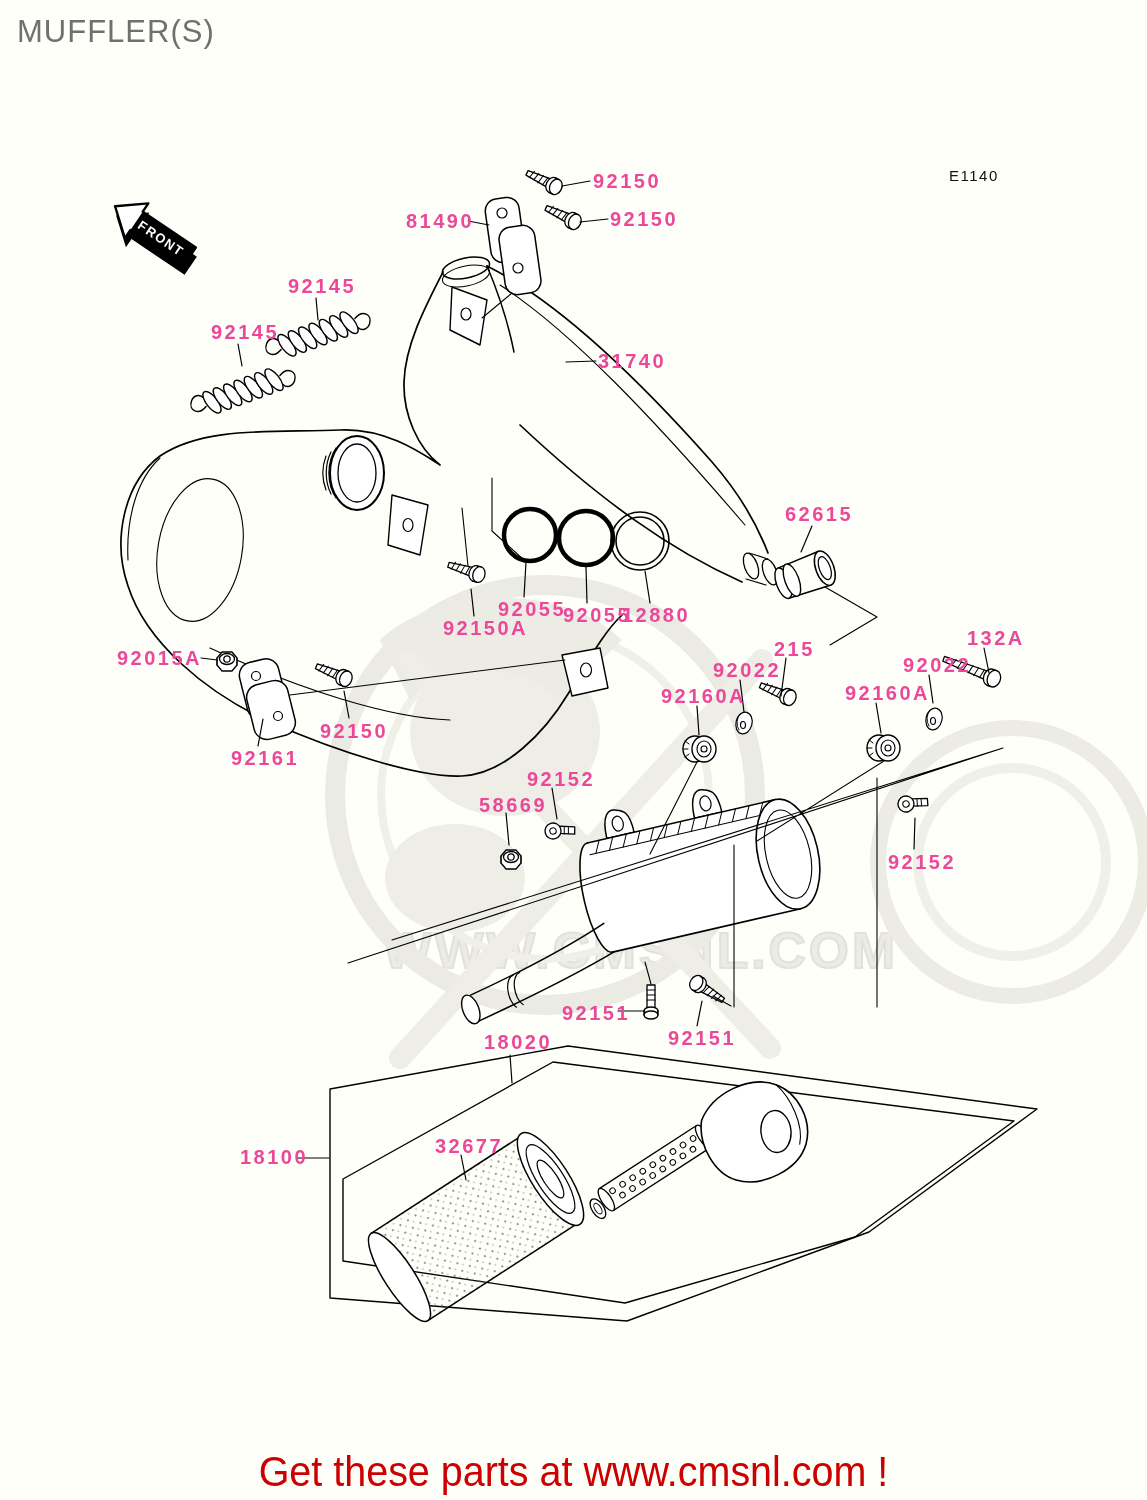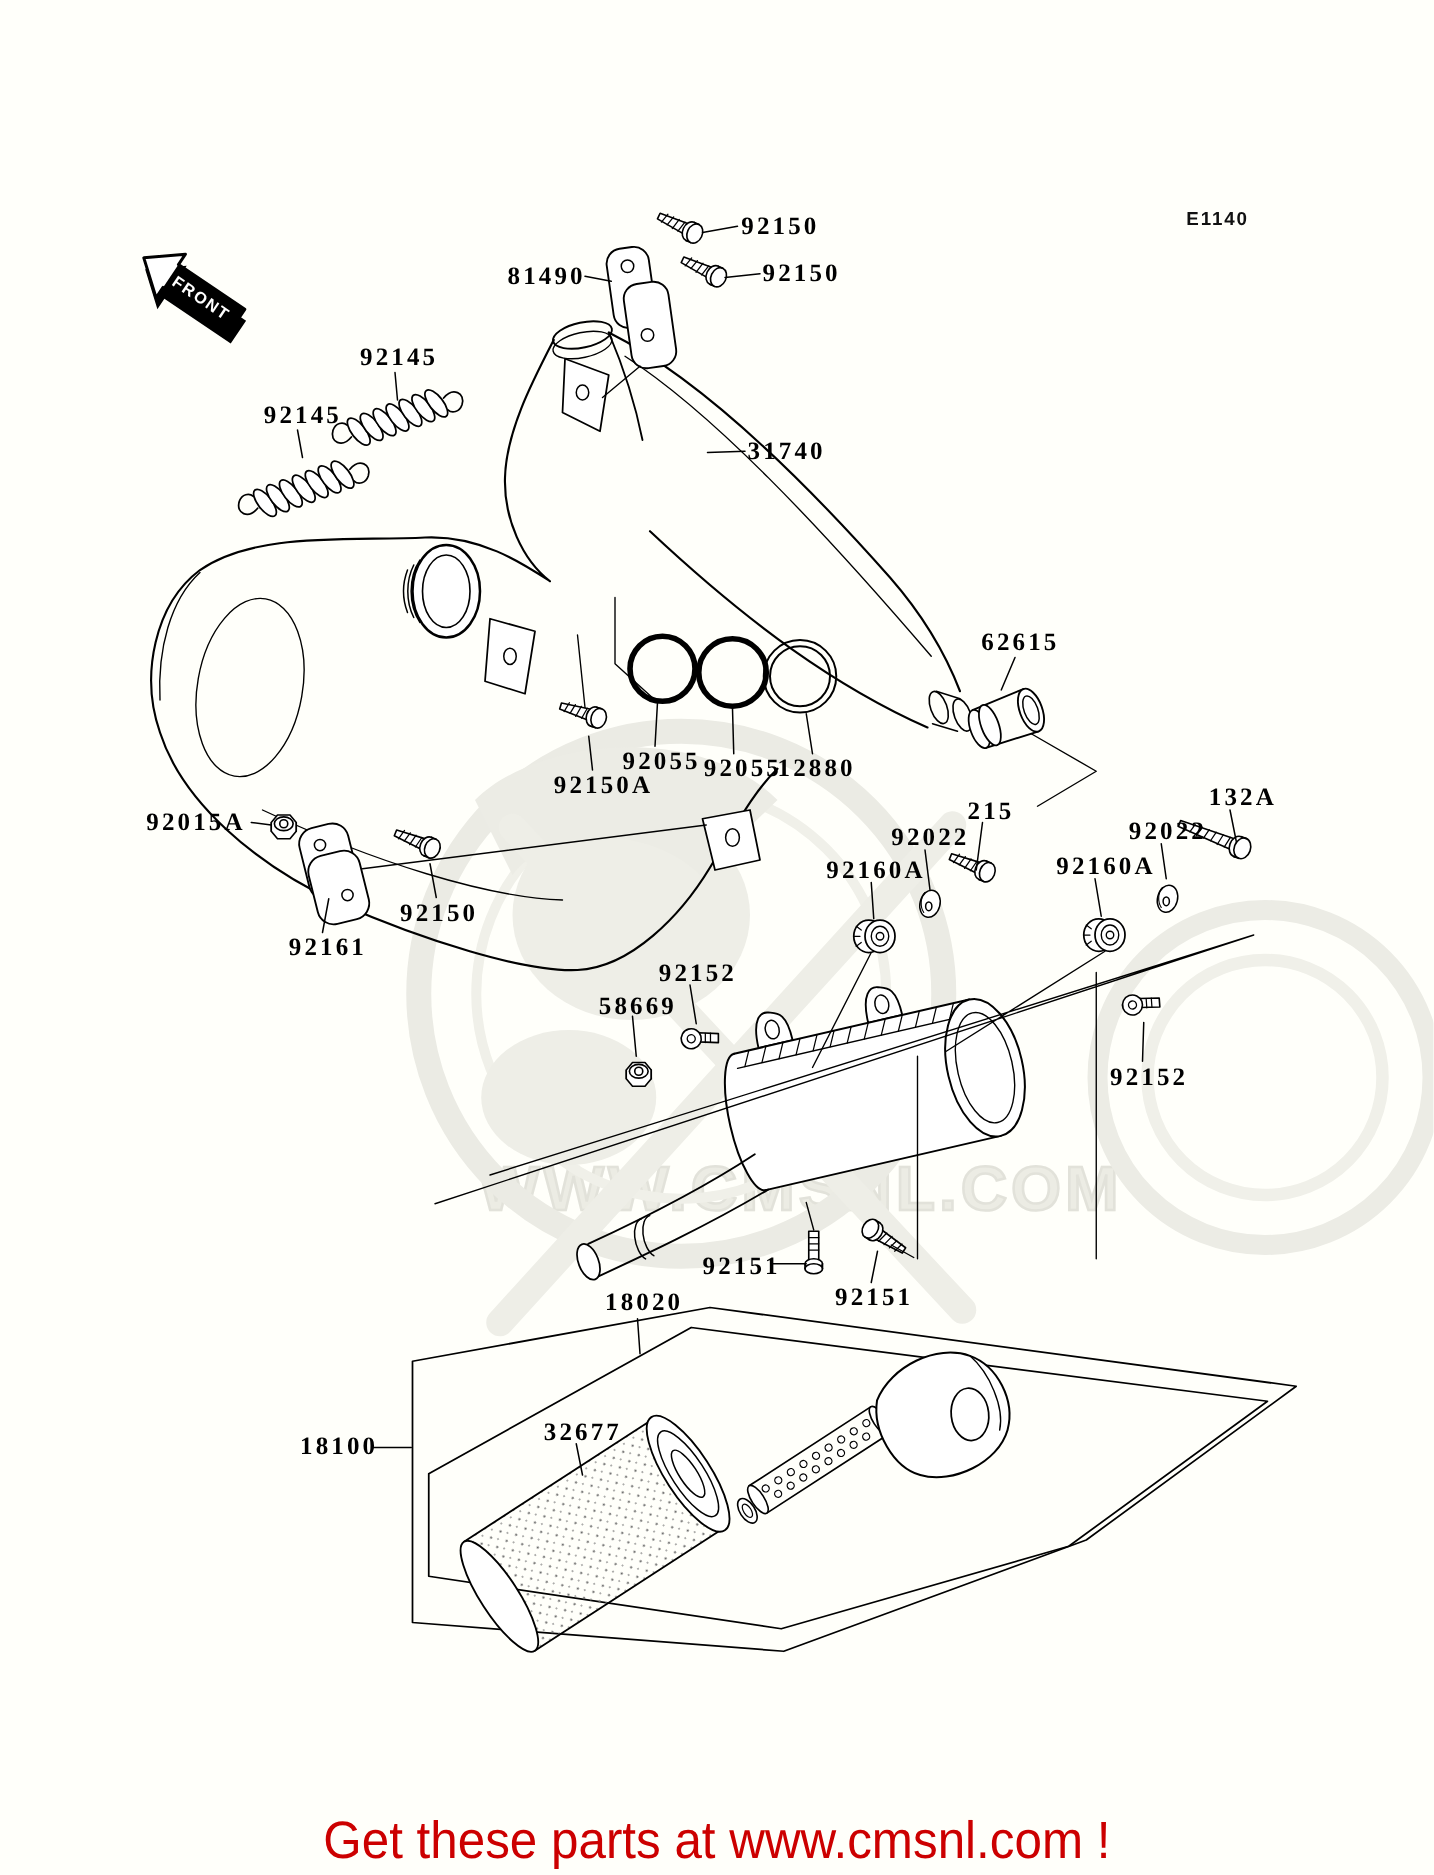--- a/index.html
+++ b/index.html
@@ -1,35 +1,36 @@
 <!DOCTYPE html>
 <html><head>
 <meta charset="utf-8">
 <style>
   html,body{margin:0;padding:0;background:#fffffa;}
   .page{position:relative;width:1147px;height:1500px;background:#fffffa;overflow:hidden;
         font-family:"Liberation Sans",sans-serif;}
   .title{position:absolute;left:17px;top:14px;font-size:31px;color:#707070;
          letter-spacing:1px;z-index:4;}
-  .code{position:absolute;left:949px;top:167px;font-size:15px;font-weight:bold;color:#111;
+  .code{position:absolute;left:949px;top:167px;font-size:15px;font-weight:normal;color:#111;
         letter-spacing:1.5px;z-index:4;text-align:right;}
   .wm-text{position:absolute;left:383px;top:922px;font-size:50px;font-weight:800;
            letter-spacing:3px;color:#ecece4;-webkit-text-stroke:2px #e2e2da;
            white-space:nowrap;z-index:1;transform:scaleX(1.03);transform-origin:left;}
   svg.diagram{position:absolute;left:0;top:0;z-index:2;}
-  .plabel{position:absolute;font-size:20px;font-weight:bold;color:#000000;
-          letter-spacing:2.5px;white-space:nowrap;z-index:3;line-height:1;font-family:Liberation Serif, serif;}
+  .plabel{position:absolute;font-size:20px;font-weight:bold;color:#ec4899;
+          letter-spacing:2.5px;white-space:nowrap;z-index:3;line-height:1;}
   .footer{position:absolute;left:0;right:0;top:1448px;text-align:center;font-size:42px;
           color:#cc0000;z-index:4;transform:scaleX(0.94);}
 </style>
 </head>
 <body>
 
 <div class="page">
 
+  <div class="title">MUFFLER(S)</div>
   <div class="code">E1140</div>
   <div class="wm-text">WWW.CMSNL.COM</div>
 
   <svg class="diagram" width="1147" height="1500" viewBox="0 0 1147 1500" fill="none" stroke-linecap="round" stroke-linejoin="round">
 
     <defs>
       <pattern id="dots" width="9" height="9" patternUnits="userSpaceOnUse">
         <circle cx="2" cy="2" r="0.9" fill="#666"></circle>
         <circle cx="6" cy="6" r="0.7" fill="#888"></circle>
       </pattern>

